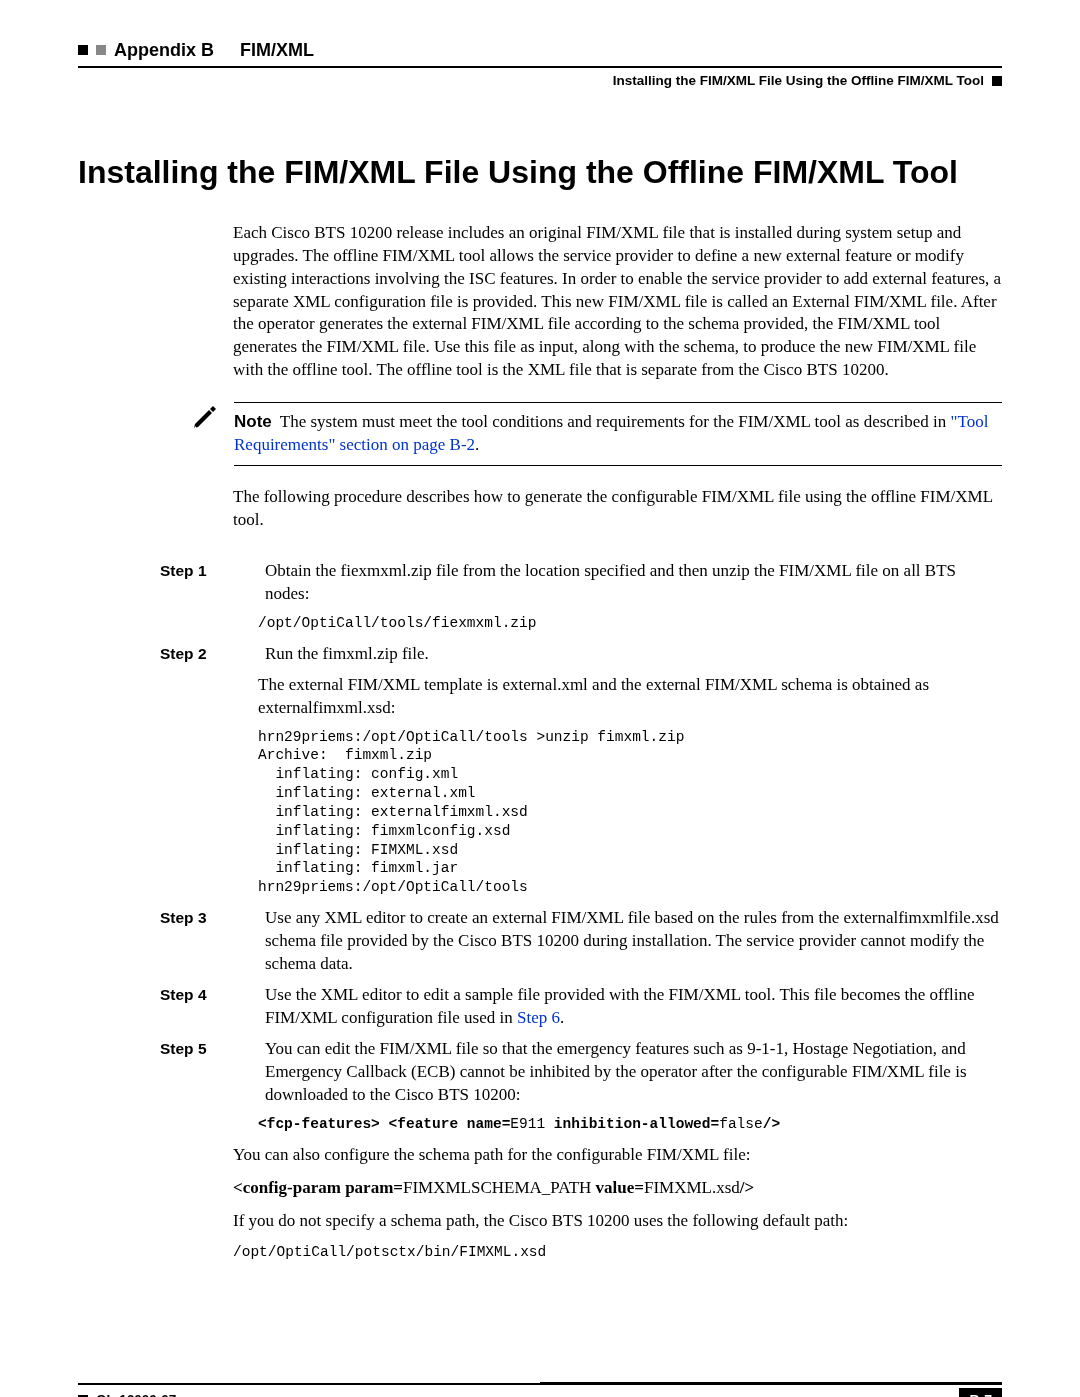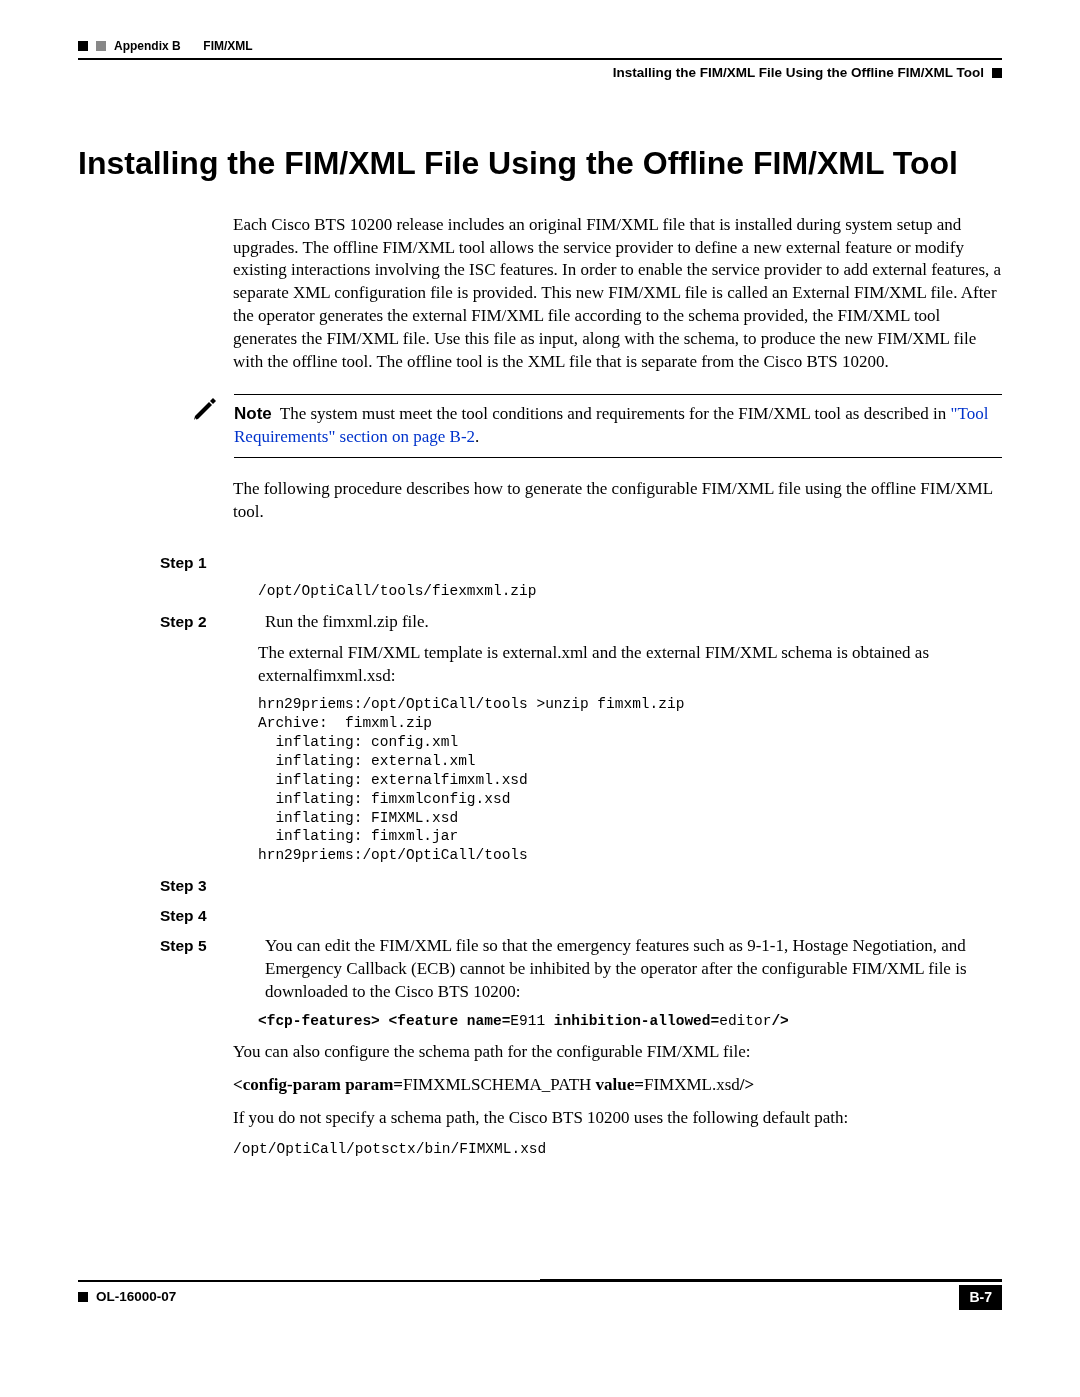--- a/index.html
+++ b/index.html
@@ -16,21 +16,21 @@
       font-size: 17px;
       line-height: 1.35;
       color: #000;
     }
     .header-row {
       display: flex;
       align-items: center;
       gap: 8px;
       font-family: Arial, Helvetica, sans-serif;
       font-weight: bold;
-      font-size: 12px;
+      font-size: 18px;
       margin-bottom: 4px;
     }
     .black-square {
       width: 10px;
       height: 10px;
       background: #000;
       display: inline-block;
     }
     .grey-square {
       width: 10px;
@@ -227,51 +227,56 @@
   </div>
   <div class="note-content">
     <span class="note-label">Note</span><span>The system must meet the tool conditions and requirements for the FIM/XML tool as described in </span><span class="link">"Tool Requirements" section on page B-2</span><span>.</span>
   </div>
 </div>
 
 <p class="follow-para">The following procedure describes how to generate the configurable FIM/XML file using the offline FIM/XML tool.</p>
 
 <div class="step-row">
   <div class="step-label">Step 1</div>
+  <div class="step-content">Obtain the fiexmxml.zip file from the location specified and then unzip the FIM/XML file on all BTS nodes:</div>
 </div>
 <div class="code-block">/opt/OptiCall/tools/fiexmxml.zip</div>
 
 <div class="step-row">
   <div class="step-label">Step 2</div>
   <div class="step-content">Run the fimxml.zip file.</div>
 </div>
 <p class="sub-para">The external FIM/XML template is external.xml and the external FIM/XML schema is obtained as externalfimxml.xsd:</p>
 <div class="code-block">hrn29priems:/opt/OptiCall/tools &gt;unzip fimxml.zip
 Archive:  fimxml.zip
   inflating: config.xml
   inflating: external.xml
   inflating: externalfimxml.xsd
   inflating: fimxmlconfig.xsd
   inflating: FIMXML.xsd
   inflating: fimxml.jar
 hrn29priems:/opt/OptiCall/tools</div>
 
 <div class="step-row">
   <div class="step-label">Step 3</div>
+  <div class="step-content">Use any XML editor to create an external FIM/XML file based on the rules from the externalfimxmlfile.xsd schema file provided by the Cisco BTS 10200 during installation. The service provider cannot modify the schema data.</div>
 </div>
 
 <div class="step-row">
   <div class="step-label">Step 4</div>
+  <div class="step-content">
+    <span>Use the XML editor to edit a sample file provided with the FIM/XML tool. This file becomes the offline FIM/XML configuration file used in </span><span class="link">Step 6</span><span>.</span>
+  </div>
 </div>
 
 <div class="step-row">
   <div class="step-label">Step 5</div>
   <div class="step-content">You can edit the FIM/XML file so that the emergency features such as 9-1-1, Hostage Negotiation, and Emergency Callback (ECB) cannot be inhibited by the operator after the configurable FIM/XML file is downloaded to the Cisco BTS 10200:</div>
 </div>
-<div class="code-block-bold"><span>&lt;fcp-features&gt; &lt;feature name=</span><span class="nonbold">E911</span><span> inhibition-allowed=</span><span class="nonbold">editor</span><span>/&gt;</span></div>
+<div class="code-block-bold"><span>&lt;fcp-features&gt; &lt;feature name=</span><span class="nonbold">E911</span><span> inhibition-allowed=</span><span class="nonbold">false</span><span>/&gt;</span></div>
 
 <p class="config-param">You can also configure the schema path for the configurable FIM/XML file:</p>
 
 <p class="config-param"><span class="bold">&lt;config-param param=</span><span>FIMXMLSCHEMA_PATH </span><span class="bold">value=</span><span>FIMXML.xsd</span><span class="bold">/&gt;</span></p>
 
 <p class="config-param">If you do not specify a schema path, the Cisco BTS 10200 uses the following default path:</p>
 
 <div class="code-block" style="margin-left:155px;">/opt/OptiCall/potsctx/bin/FIMXML.xsd</div>
 
 <div class="footer">

